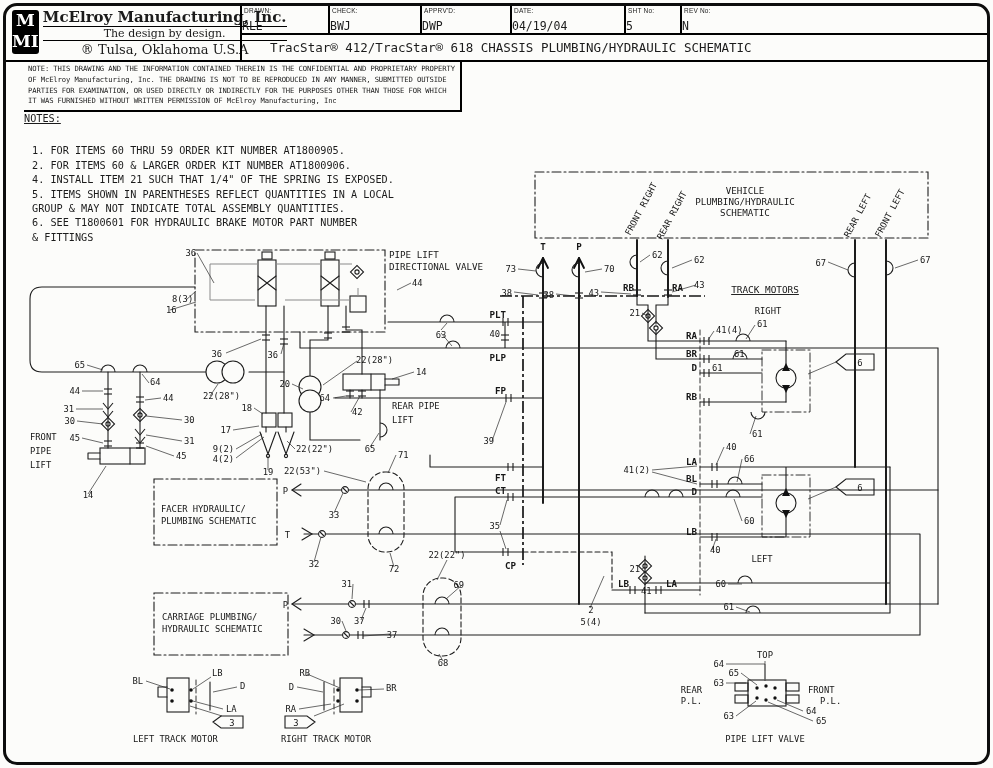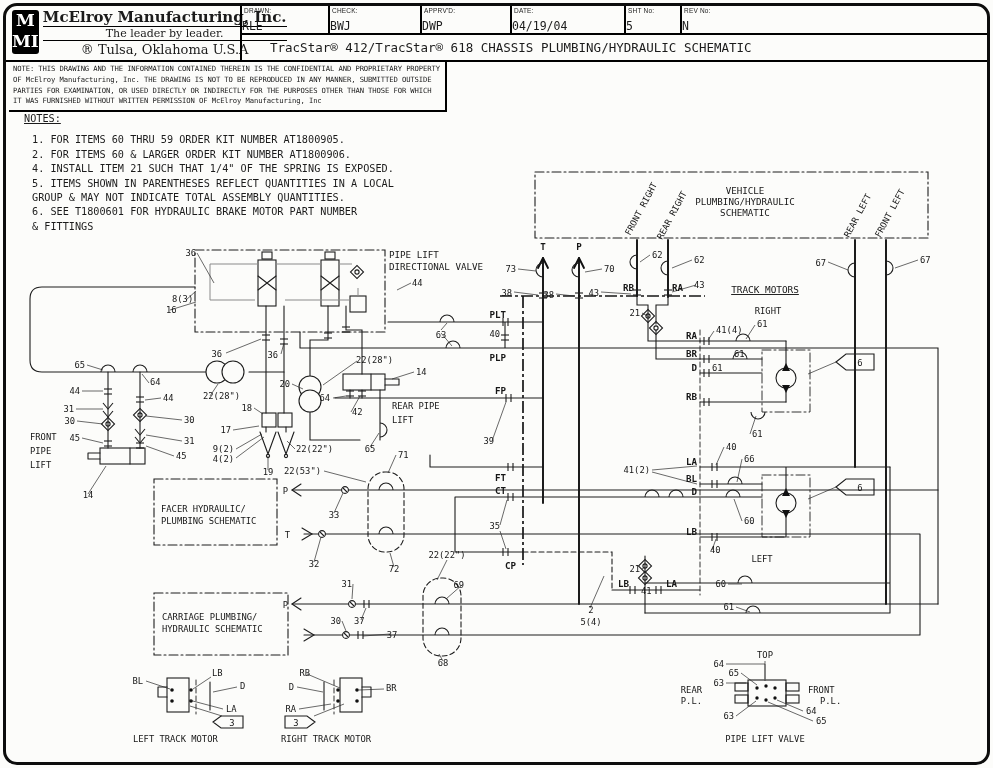--- a/index.html
+++ b/index.html
@@ -25,26 +25,26 @@
   .tb-row1 .tb-cell:nth-child(4){width:112px}
   .tb-row1 .tb-cell:nth-child(5){width:54px}
   .tb-row1 .tb-cell:nth-child(6){width:50px}
   .tb-row1 .tb-cell:nth-child(7){flex:1}
   .tb-lab{position:absolute;top:1px;left:2px;font-size:6.5px;font-family:"Liberation Sans",sans-serif;letter-spacing:.2px}
   .tb-val{font-size:11.5px}
   .tb-row2{flex:1;border-left:2px solid #000;border-top:2px solid #000;display:flex;align-items:center;
            padding-left:28px;font-size:12.5px;white-space:nowrap}
 
   
-  .notice{position:absolute;left:9px;top:62px;width:428px;height:44px;border-right:2px solid #000;
+  .notice{position:absolute;left:24px;top:62px;width:428px;height:44px;border-right:2px solid #000;
           border-bottom:2px solid #000;font-size:7.2px;line-height:1.5;padding:2px 4px;letter-spacing:-.1px}
 
   
   .notes{position:absolute;left:24px;top:112px;width:440px;font-size:10.2px;line-height:14.4px}
-  .notes-h{text-decoration:underline;margin-bottom:7px}
+  .notes-h{text-decoration:underline;margin-bottom:18px}
   .note-item{white-space:pre-line;padding-left:8px}
 
   
   svg.schem{position:absolute;left:0;top:0;pointer-events:none}
   .w{stroke:#1d1d1d;stroke-width:1.1;fill:none;stroke-linecap:round}
   .w2{stroke:#111;stroke-width:1.9;fill:none;stroke-linecap:round}
   .gw{stroke:#8a8a8a;stroke-width:1;fill:none}
   .ld{stroke:#2a2a2a;stroke-width:.7;fill:none}
   .dd{stroke-dasharray:9 3 2 3}
   .dd2{stroke:#161616;stroke-width:1.7;fill:none;stroke-dasharray:12 3 3 3}
@@ -64,21 +64,21 @@
   <div class="frame"></div>
 
   <div class="tb">
     <div class="tb-left">
       <div class="logo">
         <div>M</div>
         <div>MI</div>
       </div>
       <div class="company">
         <div class="co-name">McElroy Manufacturing, Inc.</div>
-        <div class="co-tag">The leader by leader.</div>
+        <div class="co-tag">The design by design.</div>
         <div class="co-loc"><span>®</span> <span>Tulsa, Oklahoma U.S.A</span></div>
       </div>
     </div>
     <div class="tb-right">
       <div class="tb-row1">
           <div class="tb-cell">
             <span class="tb-lab">DRAWN:</span>
             <span class="tb-val">RLE</span>
           </div>
           <div class="tb-cell">

